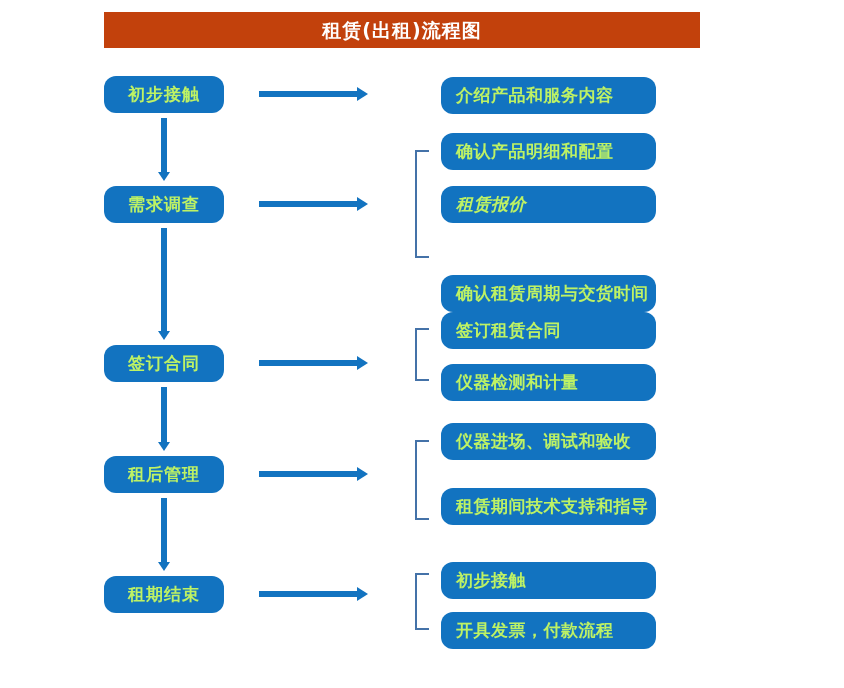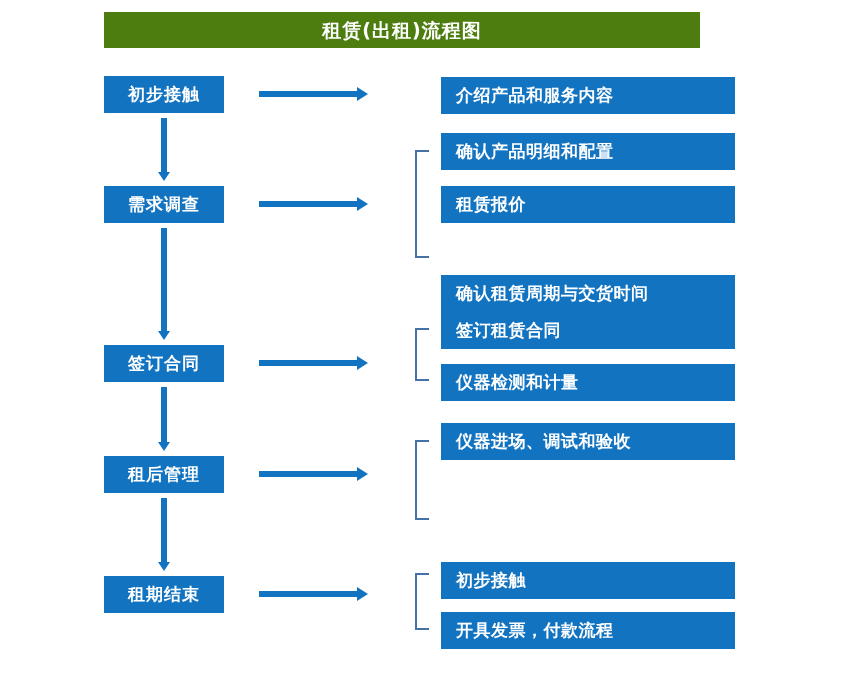--- a/index.html
+++ b/index.html
@@ -18,52 +18,53 @@
     background: #ffffff;
     overflow: hidden;
   }
   
   .title-bar {
     position: absolute;
     left: 104px;
     top: 12px;
     width: 596px;
     height: 36px;
-    background: #4d7c0f;
+    background: #c2410c;
     color: #ffffff;
     font-size: 19px;
     font-weight: bold;
     display: flex;
     align-items: center;
     justify-content: center;
     letter-spacing: 1px;
     line-height: 1;
   }
   
   .node {
     position: absolute;
     background: #1273C0;
-    color: #ffffff;
+    color: #bef264;
     font-weight: bold;
     display: flex;
     align-items: center;
     line-height: 1;
     white-space: nowrap;
+    border-radius: 12px;
   }
   .node.left {
     left: 104px;
     width: 120px;
     height: 37px;
     font-size: 17px;
     justify-content: center;
     letter-spacing: 1px;
   }
   .node.right {
     left: 441px;
-    width: 294px;
+    width: 215px;
     height: 37px;
     font-size: 17px;
     justify-content: flex-start;
     padding-left: 15px;
     box-sizing: border-box;
     letter-spacing: 0.5px;
   }
   
   .v-arrow {
     position: absolute;
@@ -168,21 +169,22 @@
     <div class="head" style="left:98px;"></div>
   </div>
 
   <div class="bracket" style="left:415px; top:150px; height:108px;"></div>
   <div class="bracket" style="left:415px; top:328px; height:53px;"></div>
   <div class="bracket" style="left:415px; top:440px; height:80px;"></div>
   <div class="bracket" style="left:415px; top:573px; height:57px;"></div>
 
   <div class="node right" style="top:77px;">介绍产品和服务内容</div>
   <div class="node right" style="top:133px;text-align:right;">确认产品明细和配置</div>
-  <div class="node right" style="top:186px;">租赁报价</div>
+  <div class="node right" style="top:186px;font-style:italic;">租赁报价</div>
   <div class="node right" style="top:239px;margin-top:36px;">确认租赁周期与交货时间</div>
   <div class="node right" style="top:312px;">签订租赁合同</div>
   <div class="node right" style="top:364px;">仪器检测和计量</div>
   <div class="node right" style="top:423px;">仪器进场、调试和验收</div>
+  <div class="node right" style="top:488px;">租赁期间技术支持和指导</div>
   <div class="node right" style="top:562px;">初步接触</div>
   <div class="node right" style="top:612px;">开具发票，付款流程</div>
 
 </div>
 
 </body></html>

